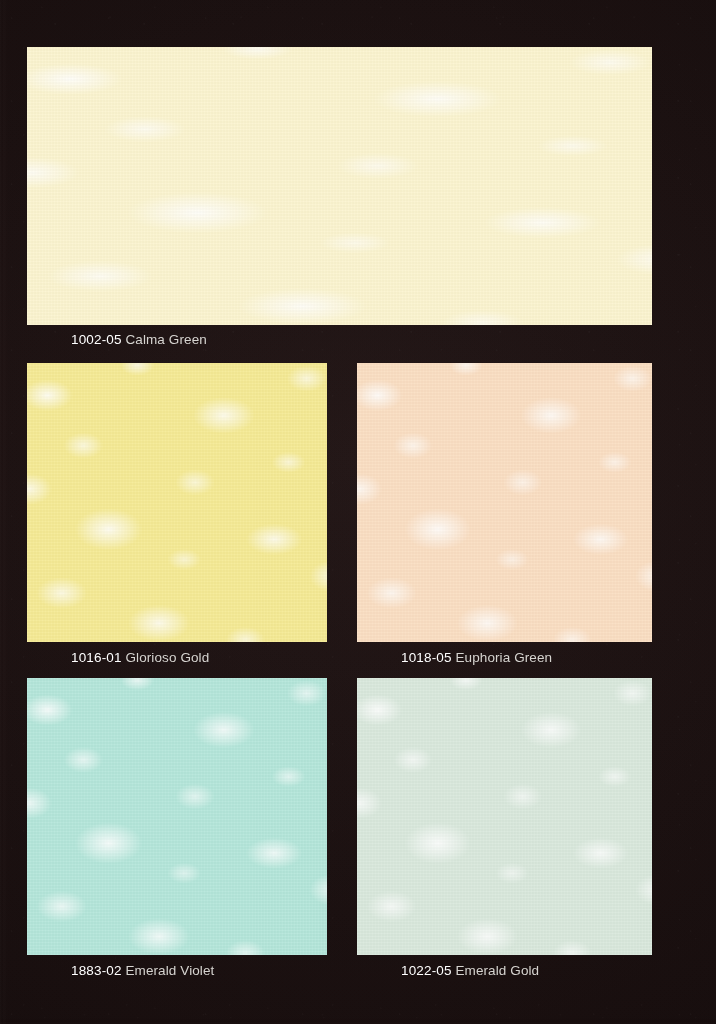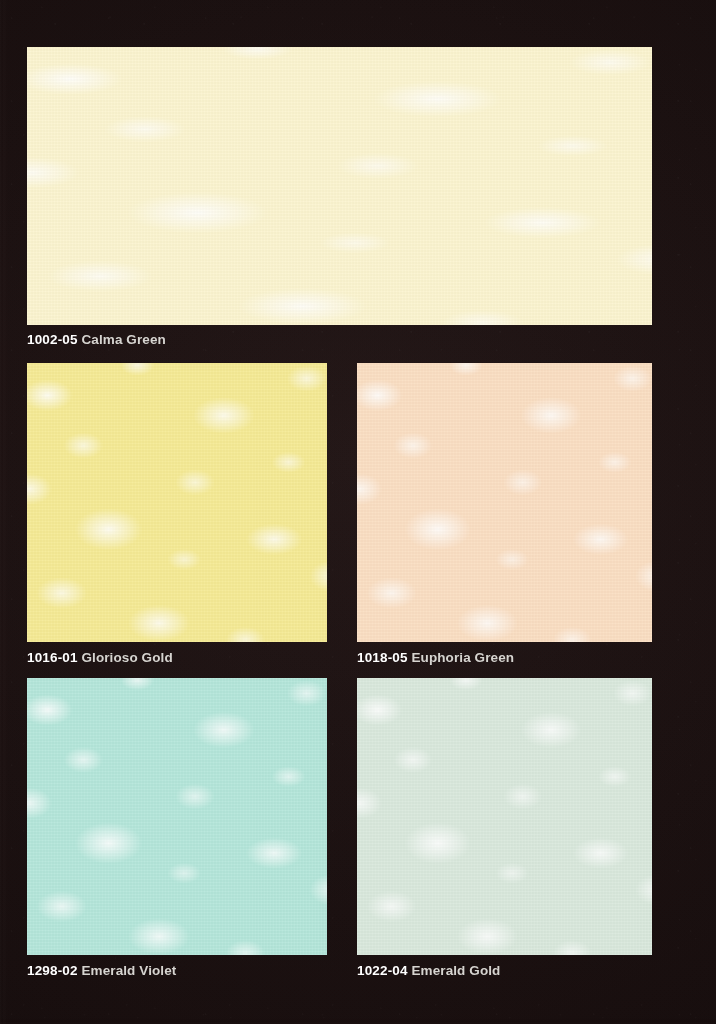--- a/index.html
+++ b/index.html
@@ -74,26 +74,27 @@
 
   .label {
     position: absolute;
     white-space: nowrap;
     font-size: 13.5px;
     letter-spacing: 0.1px;
     line-height: 1;
     color: #d8d6d2;
   }
   .label .code {
-    font-weight: bold;
+    font-weight: normal;
     color: #ffffff;
     letter-spacing: 0.15px;
+    margin-left: 44px;
   }
   .label .name {
-    font-weight: bold;
+    font-weight: normal;
     color: #d6d4d0;
   }
 </style>
 </head>
 <body>
 
 <div id="page" style="background-color: rgb(27, 16, 16);">
   <div id="grain"></div>
   <div id="swatch-layer">
       <div class="swatch" style="left: 27px; top: 47px; width: 625px; height: 278px;">
@@ -119,16 +120,16 @@
       <div class="swatch" style="left: 357px; top: 678px; width: 295px; height: 277px;">
         <div class="chip-base" style="background-color: rgb(217, 232, 220);"></div>
         <div class="chip-mottle" style="background-image: radial-gradient(9% 6% at 14% 18%, rgba(255, 255, 255, 0.85) 0%, rgba(255, 255, 255, 0.38) 45%, rgba(255, 255, 255, 0) 78%), radial-gradient(6% 4% at 39% 9%, rgba(255, 255, 255, 0.7) 0%, rgba(255, 255, 255, 0.32) 45%, rgba(255, 255, 255, 0) 78%), radial-gradient(11% 7% at 63% 24%, rgba(255, 255, 255, 0.8) 0%, rgba(255, 255, 255, 0.36) 45%, rgba(255, 255, 255, 0) 78%), radial-gradient(7% 5% at 86% 13%, rgba(255, 255, 255, 0.65) 0%, rgba(255, 255, 255, 0.29) 45%, rgba(255, 255, 255, 0) 78%), radial-gradient(8% 6% at 9% 46%, rgba(255, 255, 255, 0.75) 0%, rgba(255, 255, 255, 0.34) 45%, rgba(255, 255, 255, 0) 78%), radial-gradient(12% 8% at 31% 58%, rgba(255, 255, 255, 0.85) 0%, rgba(255, 255, 255, 0.38) 45%, rgba(255, 255, 255, 0) 78%), radial-gradient(7% 5% at 55% 44%, rgba(255, 255, 255, 0.6) 0%, rgba(255, 255, 255, 0.27) 45%, rgba(255, 255, 255, 0) 78%), radial-gradient(10% 6% at 77% 61%, rgba(255, 255, 255, 0.78) 0%, rgba(255, 255, 255, 0.35) 45%, rgba(255, 255, 255, 0) 78%), radial-gradient(9% 6% at 18% 77%, rgba(255, 255, 255, 0.72) 0%, rgba(255, 255, 255, 0.32) 45%, rgba(255, 255, 255, 0) 78%), radial-gradient(11% 7% at 45% 86%, rgba(255, 255, 255, 0.8) 0%, rgba(255, 255, 255, 0.36) 45%, rgba(255, 255, 255, 0) 78%), radial-gradient(7% 5% at 69% 91%, rgba(255, 255, 255, 0.62) 0%, rgba(255, 255, 255, 0.28) 45%, rgba(255, 255, 255, 0) 78%), radial-gradient(8% 6% at 93% 72%, rgba(255, 255, 255, 0.7) 0%, rgba(255, 255, 255, 0.32) 45%, rgba(255, 255, 255, 0) 78%), radial-gradient(6% 5% at 5% 93%, rgba(255, 255, 255, 0.58) 0%, rgba(255, 255, 255, 0.26) 45%, rgba(255, 255, 255, 0) 78%), radial-gradient(6% 4% at 52% 67%, rgba(255, 255, 255, 0.55) 0%, rgba(255, 255, 255, 0.25) 45%, rgba(255, 255, 255, 0) 78%), radial-gradient(7% 5% at 24% 33%, rgba(255, 255, 255, 0.66) 0%, rgba(255, 255, 255, 0.3) 45%, rgba(255, 255, 255, 0) 78%), radial-gradient(6% 4% at 81% 38%, rgba(255, 255, 255, 0.6) 0%, rgba(255, 255, 255, 0.27) 45%, rgba(255, 255, 255, 0) 78%);"></div>
         <div class="chip-tooth"></div>
       </div>
     </div>
   <div id="label-layer">
       <div class="label" style="left: 27px; top: 333px;"><span class="code">1002-05</span> <span class="name">Calma Green</span></div>
       <div class="label" style="left: 27px; top: 651px; text-align: right;"><span class="code">1016-01</span> <span class="name">Glorioso Gold</span></div>
       <div class="label" style="left: 357px; top: 651px; text-align: center;"><span class="code">1018-05</span> <span class="name">Euphoria Green</span></div>
-      <div class="label" style="left: 27px; top: 964px;"><span class="code">1298-02</span> <span class="name">Emerald Violet</span></div>
-      <div class="label" style="left: 357px; top: 964px;"><span class="code">1022-04</span> <span class="name">Emerald Gold</span></div>
+      <div class="label" style="left: 27px; top: 964px;"><span class="code">1883-02</span> <span class="name">Emerald Violet</span></div>
+      <div class="label" style="left: 357px; top: 964px;"><span class="code">1022-05</span> <span class="name">Emerald Gold</span></div>
     </div>
 </div>
 
 </body></html>

